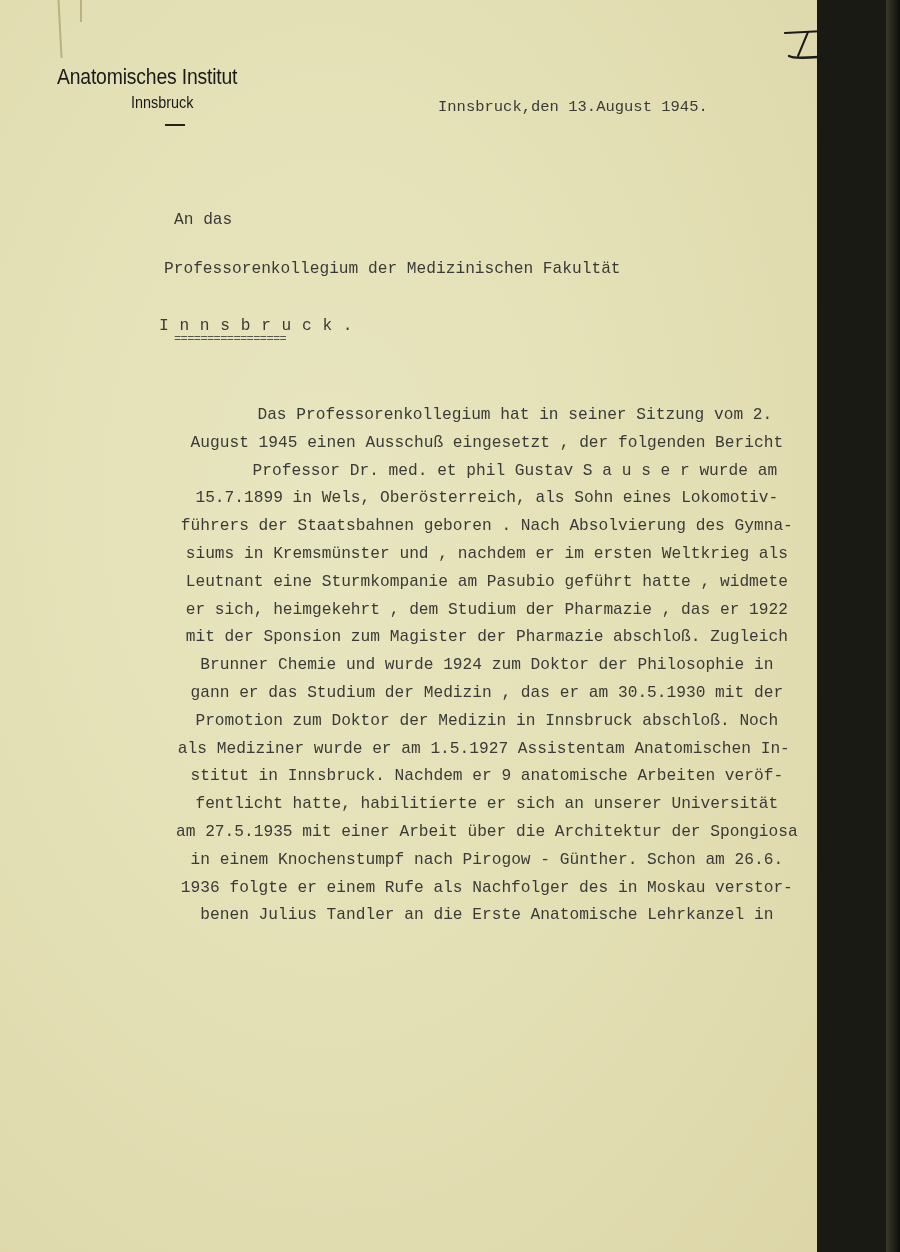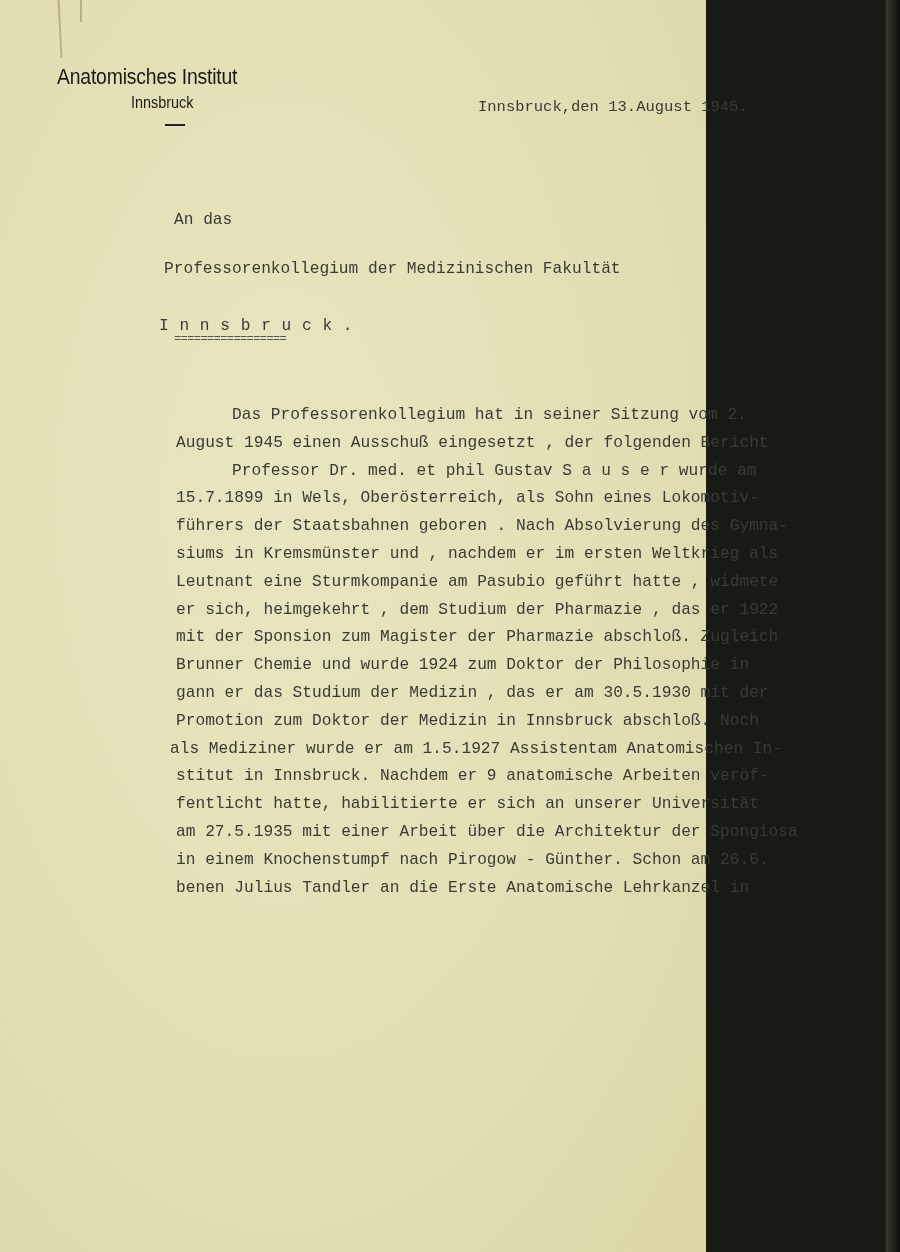--- a/index.html
+++ b/index.html
@@ -10,23 +10,24 @@
       width: 900px;
       height: 1252px;
       position: relative;
       overflow: hidden;
       background: #1a1a14;
     }
     .page {
       position: absolute;
       left: 0;
       top: 0;
-      width: 706px;
+      width: 817px;
       height: 1252px;
       background: radial-gradient(ellipse at 40% 40%, #e8e6c0 0%, #e3dfb4 55%, #dcd6a8 100%);
+      text-align: center;
     }
     .edge-shadow {
       position: absolute;
       right: 0;
       top: 0;
       width: 14px;
       height: 1252px;
       background: linear-gradient(to right, #3a3a2a, #0e0e0a);
     }
     .stain {
@@ -75,21 +76,20 @@
       font-family: "Liberation Mono", monospace;
       color: #3a3a38;
       font-size: 16.2px;
       white-space: pre;
       position: absolute;
     }
     .date-line {
       left: 438px;
       top: 98px;
       font-size: 15.5px;
-      margin-left: 40px;
     }
     .addr-1 { left: 174px; top: 211px; }
     .addr-2 { left: 164px; top: 260px; }
     .addr-3 { left: 159px; top: 317px; letter-spacing: 0.5px; }
     .addr-underline {
       left: 174px;
       top: 332px;
       font-size: 12px;
       letter-spacing: -0.6px;
       color: #555;
@@ -146,17 +146,18 @@
     <div class="body-line">er sich, heimgekehrt , dem Studium der Pharmazie , das er 1922</div>
     <div class="body-line">mit der Sponsion zum Magister der Pharmazie abschloß. Zugleich</div>
     <div class="body-line">Brunner Chemie und wurde 1924 zum Doktor der Philosophie in</div>
     <div class="body-line">gann er das Studium der Medizin , das er am 30.5.1930 mit der</div>
     <div class="body-line">Promotion zum Doktor der Medizin in Innsbruck abschloß. Noch</div>
     <div class="body-line outdent">als Mediziner wurde er am 1.5.1927 Assistentam Anatomischen In-</div>
     <div class="body-line">stitut in Innsbruck. Nachdem er 9 anatomische Arbeiten veröf-</div>
     <div class="body-line">fentlicht hatte, habilitierte er sich an unserer Universität</div>
     <div class="body-line">am 27.5.1935 mit einer Arbeit über die Architektur der Spongiosa</div>
     <div class="body-line">in einem Knochenstumpf nach Pirogow - Günther. Schon am 26.6.</div>
+    <div class="body-line">1936 folgte er einem Rufe als Nachfolger des in Moskau verstor-</div>
     <div class="body-line">benen Julius Tandler an die Erste Anatomische Lehrkanzel in</div>
   </div>
 </div>
 
 <div class="edge-shadow"></div>
 
 </body></html>

